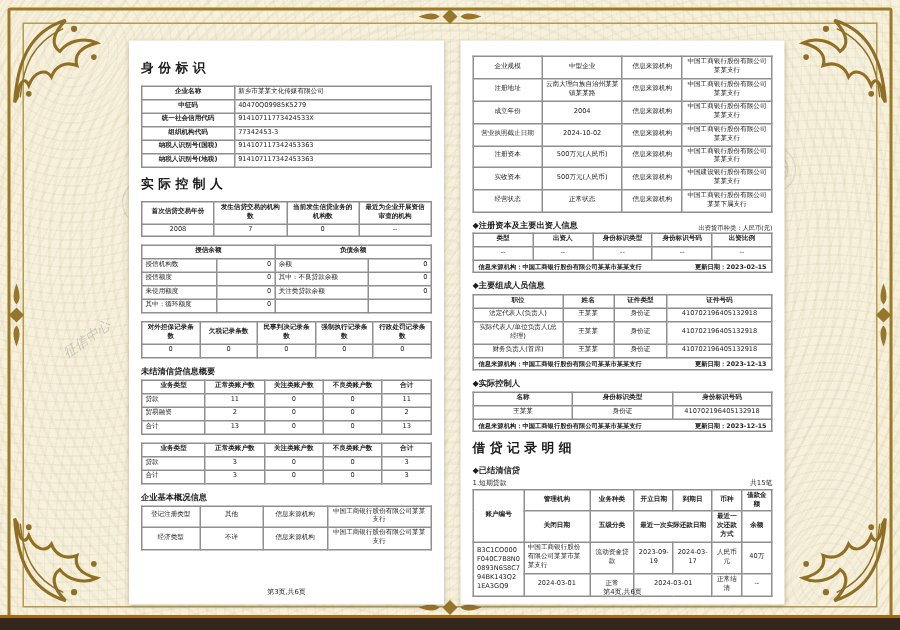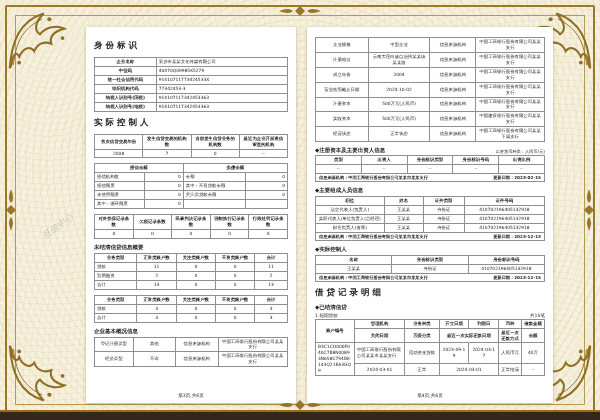--- a/index.html
+++ b/index.html
@@ -26,21 +26,21 @@
   .desk{position:absolute;left:0;right:0;bottom:0;height:8px;background:#33261a;border-top:2px solid #a06a1e;}
   
   .wm-seal{position:absolute;opacity:.16;pointer-events:none;}
   .wm-script{position:absolute;font-style:italic;color:rgba(85,95,110,.28);font-size:9px;
     transform:rotate(-35deg);pointer-events:none;white-space:nowrap;}
   .red-mark{position:absolute;left:308px;top:306px;width:5px;height:15px;background:#b43d2a;opacity:.85;border-radius:1px;}
   
   .page{position:absolute;top:27px;height:376px;background:#ffffff;
     box-shadow:0 1px 3px rgba(110,90,50,.4);padding:10px 8px 14px 8px;box-sizing:border-box;}
   #page-left{left:86px;width:210px;}
-  #page-right{left:307px;width:246px;}
+  #page-right{left:307px;width:216px;}
   .big-title{text-align:left;font-weight:bold;font-size:8.5px;letter-spacing:3px;margin:3px 0 5px 0;}
   .sub-title{font-weight:bold;font-size:5.5px;margin:4px 0 2px 0;}
   .note-line{display:flex;justify-content:space-between;align-items:flex-end;font-size:4.2px;margin:3px 0 1px 0;}
   table{width:100%;border-collapse:collapse;table-layout:fixed;}
   th,td{border:0.6px solid #8f8f8f;font-size:4.4px;padding:1px 2px;line-height:1.35;
     word-break:break-all;vertical-align:middle;}
   th{font-weight:bold;text-align:center;}
   td{text-align:left;}
   .tbl{margin-bottom:5px;}
   .tbl-center td{text-align:center;}

